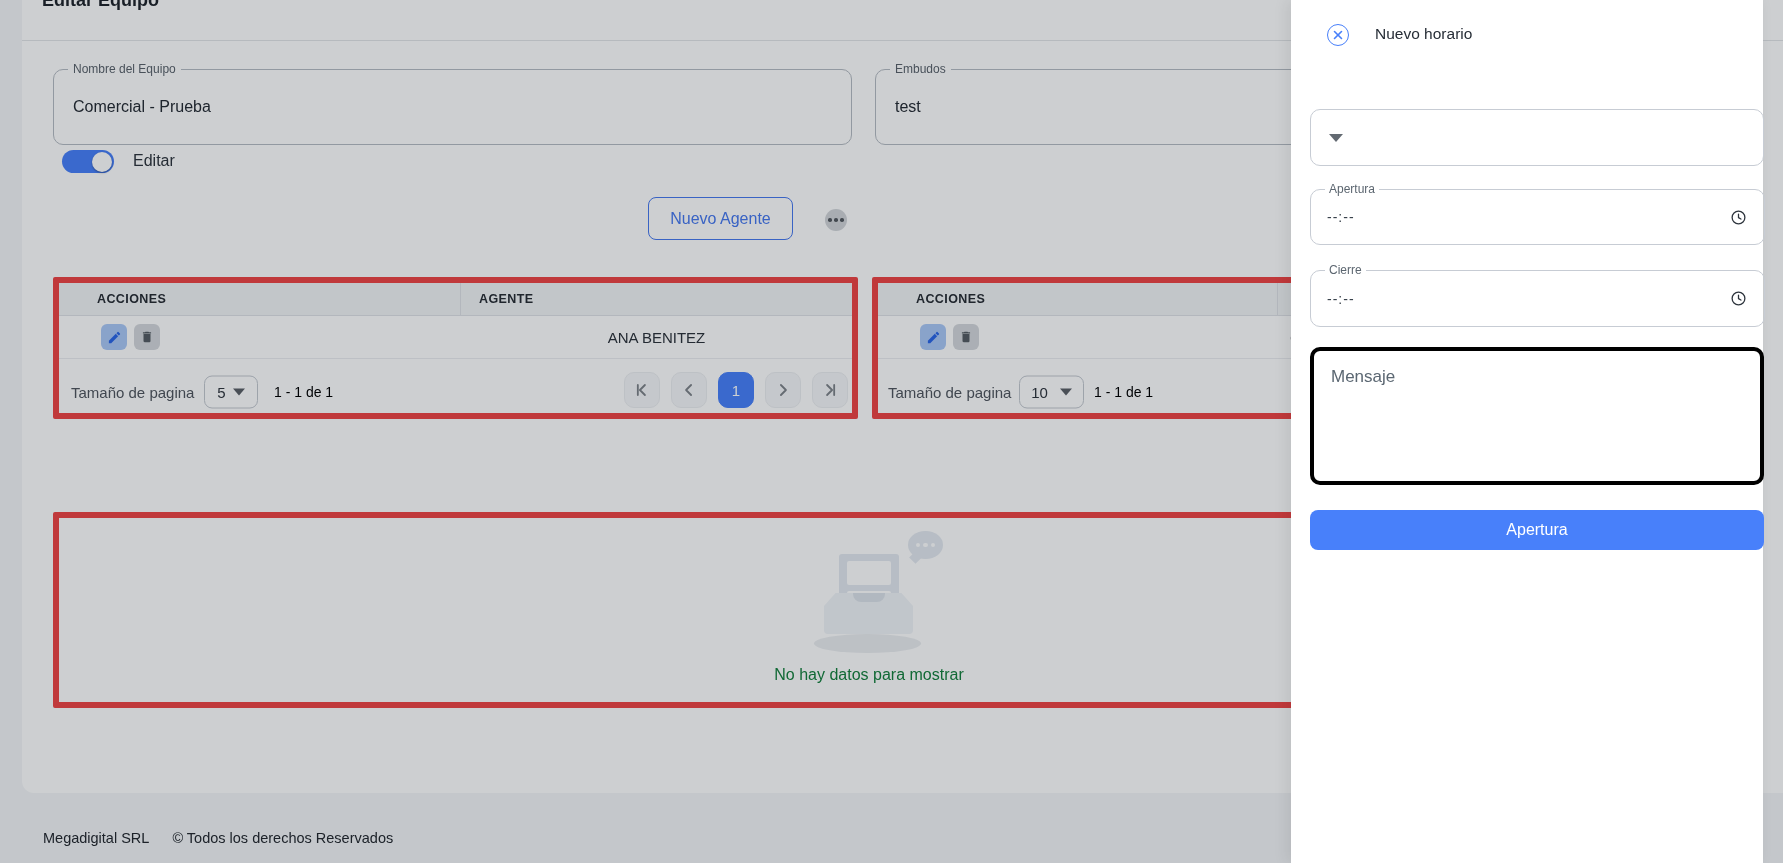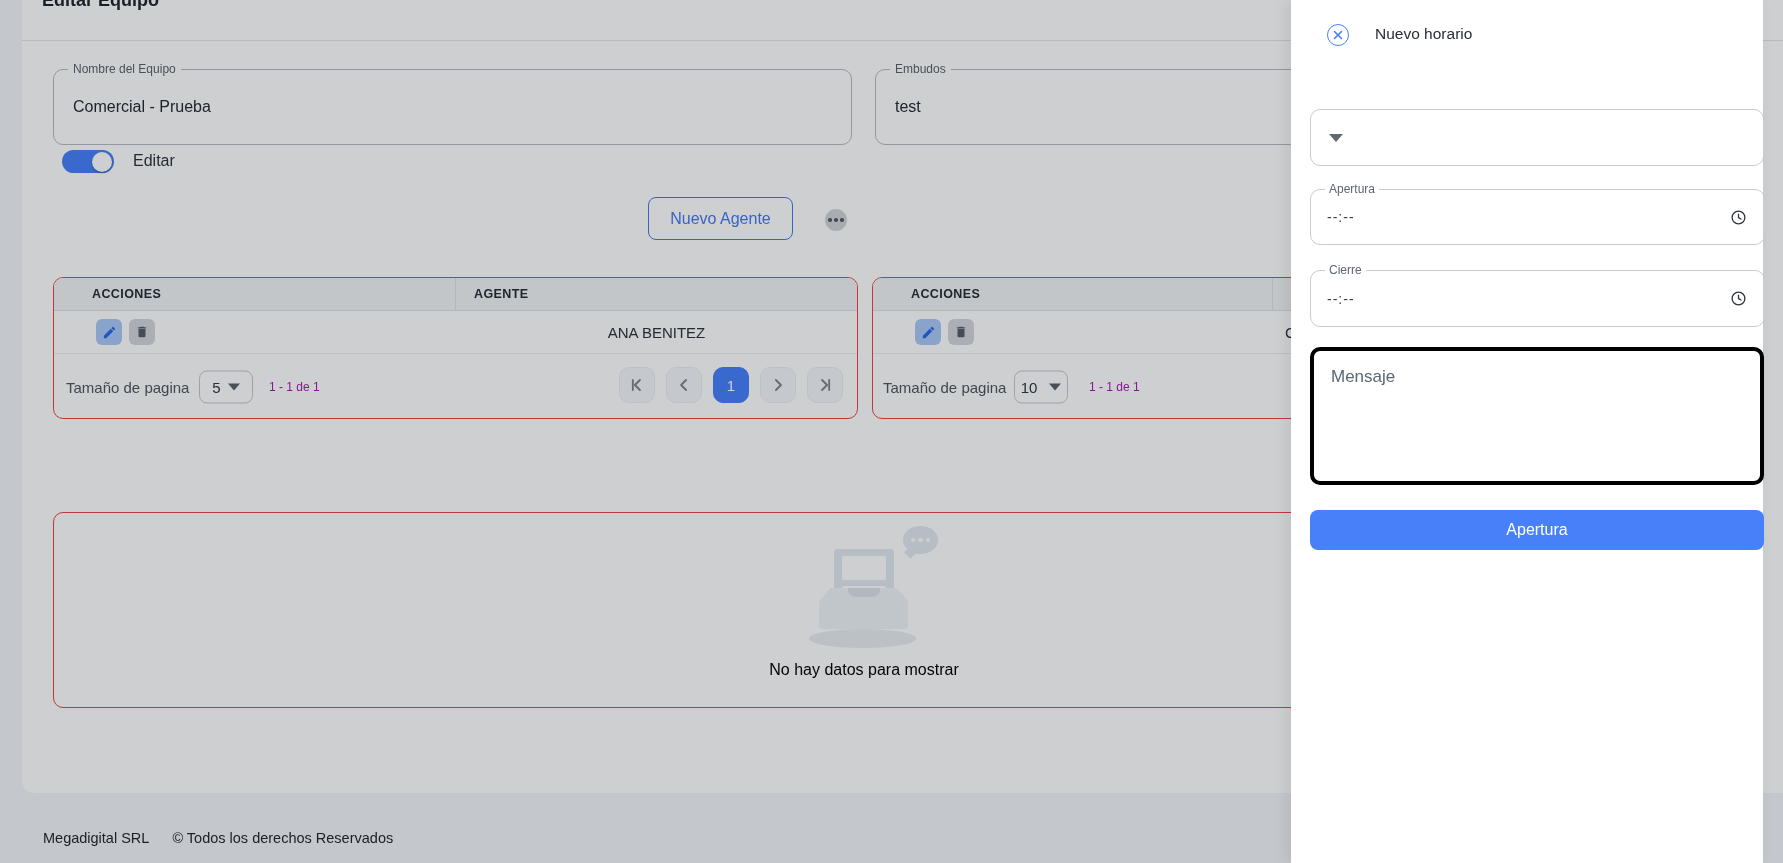--- a/index.html
+++ b/index.html
@@ -63,21 +63,21 @@
   .btn-more {
     position: absolute; left: 803px; top: 209px; width: 22px; height: 22px;
     border-radius: 50%; background: #d2d5d9; border: none; cursor: pointer;
     display: flex; align-items: center; justify-content: center; gap: 2.5px;
   }
   .btn-more .dot { width: 3.5px; height: 3.5px; border-radius: 50%; background: #53585e; }
 
   
   .card {
     position: absolute; background: #ffffff;
-    border: 1px solid #ef4444; border-radius: 10px; overflow: hidden;
+    border: 6px solid #ef4444; border-radius: 2px; overflow: hidden;
   }
   .t-head {
     display: flex; height: 33px; background: #f2f4f6;
     border-bottom: 1px solid #dfe2e6;
     font-size: 12.5px; font-weight: bold; letter-spacing: .4px; color: #272c33;
   }
   .t-head .c1 { width: 402px; border-right: 1px solid #dfe2e6; display: flex; align-items: center; padding-left: 38px; }
   .t-head .c2 { flex: 1; display: flex; align-items: center; padding-left: 18px; }
   .t-row { display: flex; height: 43px; border-bottom: 1px solid #ebedf0; }
   .t-row .c1 { width: 402px; display: flex; align-items: center; padding-left: 42px; gap: 7px; }
@@ -94,21 +94,21 @@
 
   .t-foot { position: relative; height: 65px; }
   .pg-label { position: absolute; top: 50%; transform: translateY(-50%); font-size: 15px; color: #50565e; }
   .pg-select {
     position: absolute; top: 50%; transform: translateY(-50%); height: 33px;
     border: 1px solid #c3c8cf; border-radius: 8px; background: transparent; cursor: pointer;
     display: flex; align-items: center; justify-content: center; gap: 7px;
     font-size: 15px; color: #2f353d;
   }
   .caret-down { width: 0; height: 0; border-left: 6.5px solid transparent; border-right: 6.5px solid transparent; border-top: 7px solid #5a5f66; }
-  .pg-range { position: absolute; top: 50%; transform: translateY(-50%); font-size: 12px; color: #a21caf; }
+  .pg-range { position: absolute; top: 50%; transform: translateY(-50%); font-size: 14px; color: #000000; }
 
   .pg-btn {
     position: absolute; top: 13px; width: 36px; height: 36px;
     border-radius: 10px; background: #f6f7f9; border: 1px solid #eceef1; cursor: pointer;
     display: flex; align-items: center; justify-content: center;
     color: #7e8389;
   }
   .pg-btn svg { stroke: #7e8389; stroke-width: 2.2; fill: none; stroke-linecap: round; stroke-linejoin: round; }
   .pg-btn.active { background: #4880fa; border-color: #4880fa; color: #ffffff; font-size: 15px; }
 
@@ -133,21 +133,21 @@
     background: #e4e9f0; border-radius: 50%;
     display: flex; align-items: center; justify-content: center; gap: 3px;
   }
   .il-bubble .bdot { width: 4.5px; height: 4.5px; border-radius: 50%; background: #ffffff; }
   .il-bubble .tail {
     position: absolute; left: 3px; bottom: -3px; width: 9px; height: 9px;
     background: #e4e9f0; transform: rotate(45deg);
   }
   .empty-msg {
     position: absolute; left: 810px; top: 148px; transform: translateX(-50%);
-    font-size: 16px; color: #000000; white-space: nowrap; text-align: right;
+    font-size: 16px; color: #15803d; white-space: nowrap; text-align: right;
   }
 
   
   .footer { position: absolute; left: 43px; top: 830px; display: flex; gap: 23px; font-size: 14.5px; color: #23272e; }
 
   
   .backdrop { position: absolute; inset: 0; background: rgba(3, 14, 26, 0.2); z-index: 5; cursor: pointer; }
   .drawer {
     position: absolute; left: 1291px; top: 0; width: 472px; height: 863px;
     background: #ffffff; z-index: 10; box-shadow: -4px 0 14px rgba(0,0,0,.08);
@@ -295,21 +295,21 @@
               <path d="M6 19c0 1.1.9 2 2 2h8a2 2 0 0 0 2-2V7H6v12zM19 4h-3.5l-1-1h-5l-1 1H5v2h14V4z"></path>
             </svg>
         </button>
       </div>
       <div class="c2">
           <span class="cell-partial">C</span>
         </div>
     </div>
     <div class="t-foot">
       <span class="pg-label" style="left:10px;">Tamaño de pagina</span>
-      <div class="pg-select" style="left:141px; width:54px;gap:12px;">
+      <div class="pg-select" style="left:141px; width:65px;gap:12px;">
         <span>10</span>
         <span class="caret-down"></span>
       </div>
       <span class="pg-range" style="left:216px;">1 - 1 de 1</span>
     </div>
   </div>
 
   <div class="card empty-card">
     <div class="il-paper">
       <div class="screen"></div>

